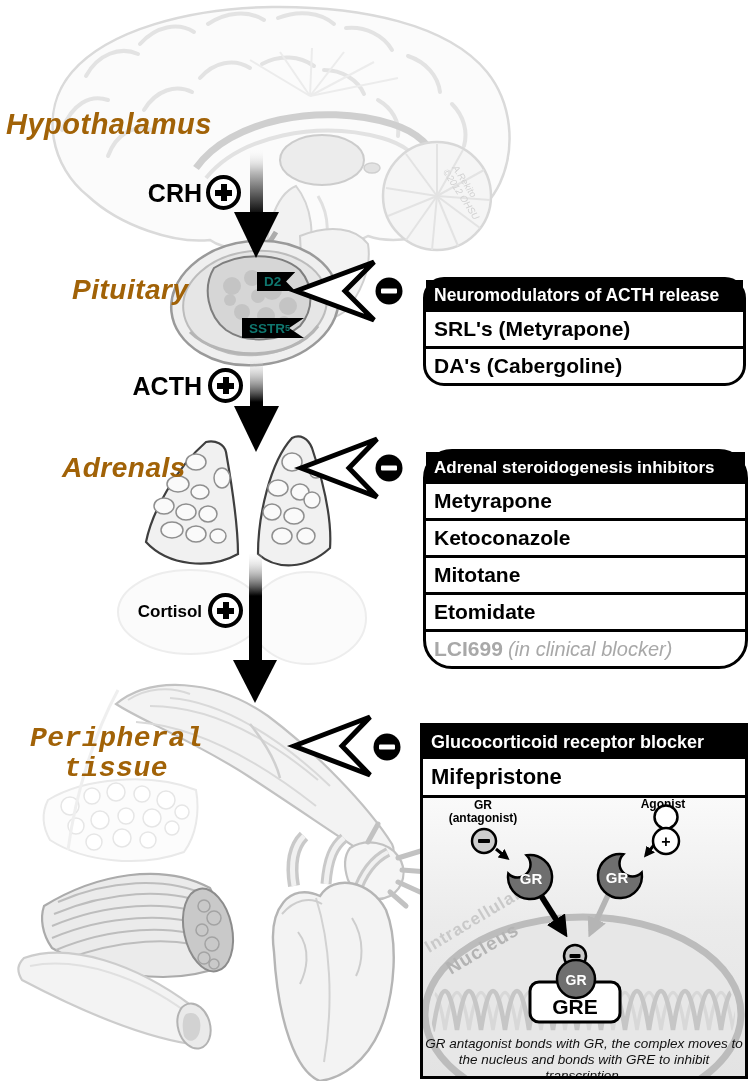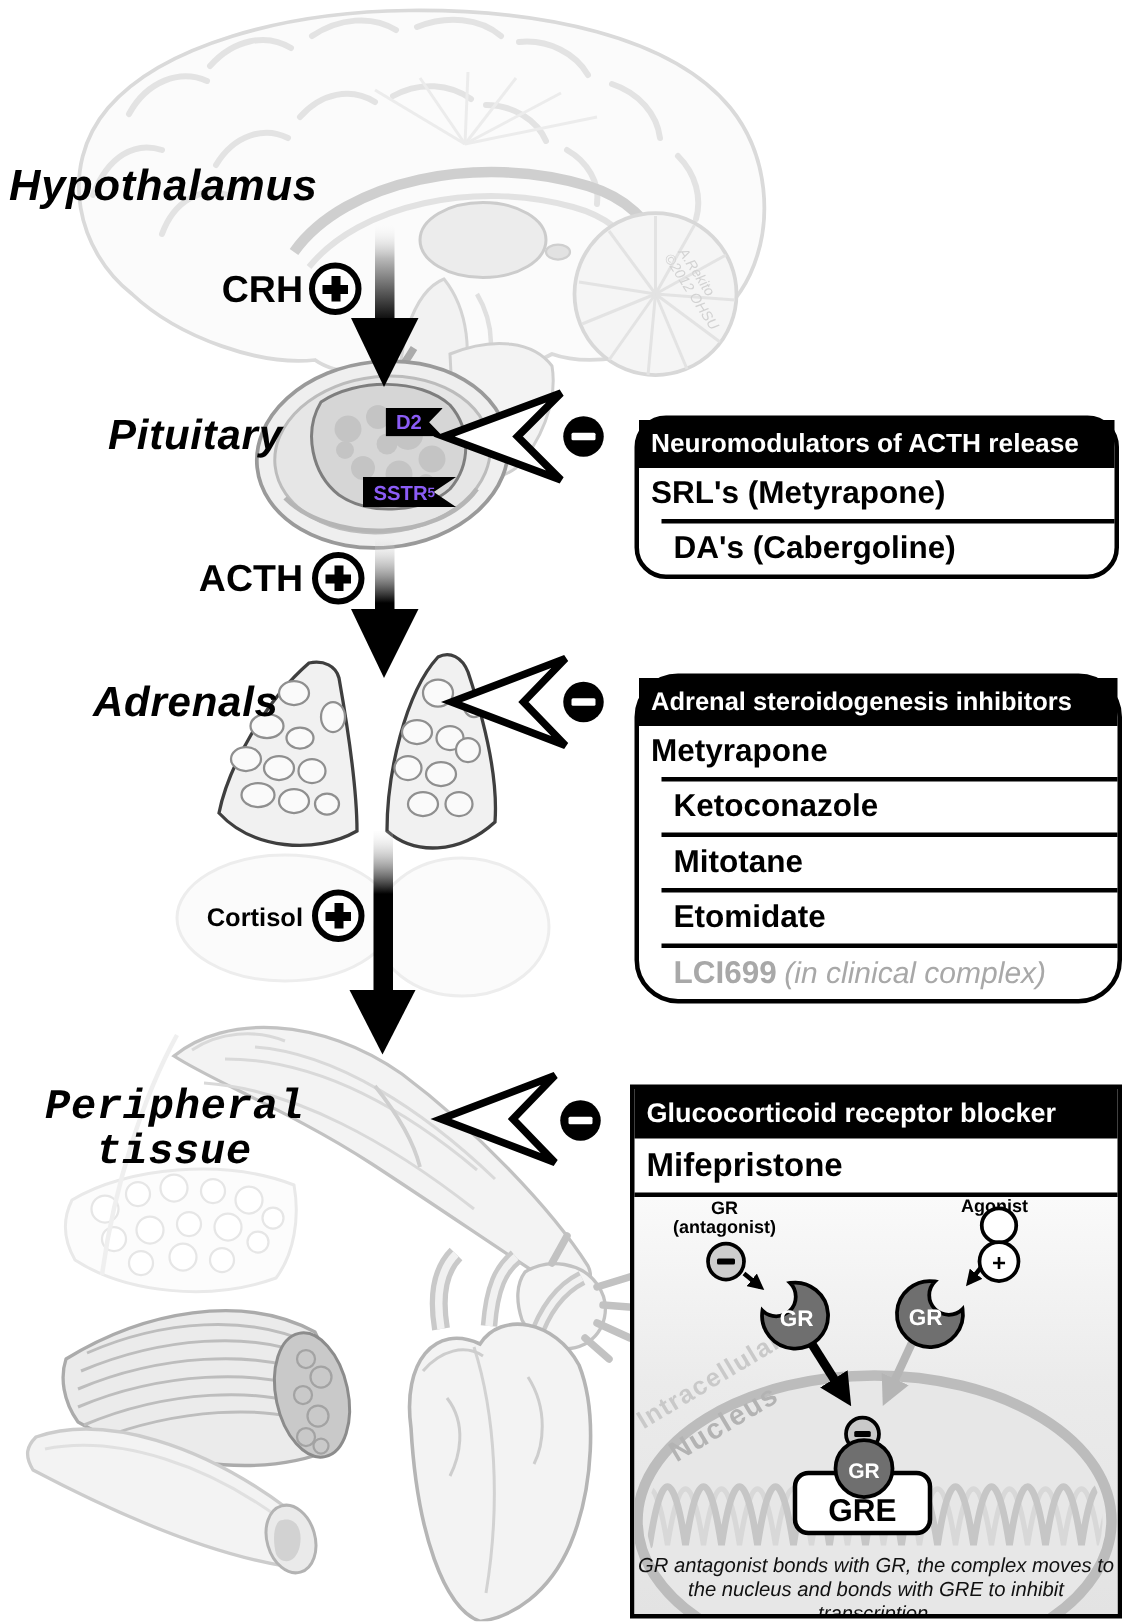--- a/index.html
+++ b/index.html
@@ -1,36 +1,36 @@
 <!DOCTYPE html>
 <html><head>
 <meta charset="utf-8">
 <style>
   html,body{margin:0;padding:0;background:#fff;}
   .stage{position:relative;width:750px;height:1081px;background:#fff;overflow:hidden;
          font-family:"Liberation Sans",sans-serif;color:#000;}
   .abs{position:absolute;}
   svg text{font-family:"Liberation Sans",sans-serif;}
   
-  .organ{position:absolute;font-weight:bold;font-style:italic;font-size:29px;color:#000000;letter-spacing:.5px;}
+  .organ{position:absolute;font-weight:bold;font-style:italic;font-size:29px;color:#a16207;letter-spacing:.5px;}
   
   .hormone{position:absolute;font-weight:bold;font-size:25px;text-align:right;line-height:35px;height:35px;}
   .pluscircle{position:absolute;width:27px;height:27px;border:4px solid #000;border-radius:50%;background:#fff;}
   .pluscircle::before{content:"";position:absolute;left:5px;top:10.5px;width:17px;height:6px;background:#000;}
   .pluscircle::after{content:"";position:absolute;left:10.5px;top:5px;width:6px;height:17px;background:#000;}
   
-  .rtag{position:absolute;background:#000;color:#8b5cf6;font-weight:bold;font-size:13.5px;
+  .rtag{position:absolute;background:#000;color:#0f766e;font-weight:bold;font-size:13.5px;
         display:flex;align-items:center;padding:0 14px 0 7px;
         clip-path:polygon(0 0,100% 0,76% 50%,100% 100%,0 100%);text-align:right;}
   .rtag sub{font-size:9px;line-height:0;}
   
   .tbox{position:absolute;background:#fff;border:3px solid #000;box-sizing:border-box;}
   .tbox .hd{background:#000;color:#fff;font-weight:bold;font-size:17.5px;padding:5px 8px 6px 8px;line-height:21px;}
   .tbox .row{font-weight:bold;font-size:21px;line-height:24px;padding:5px 8px;color:#000;}
-  .tbox .row + .row{border-top:3px solid #000;margin-left:15px;}
+  .tbox .row + .row{border-top:3px solid #000;}
   .tbox .row.trial{color:#a8a8a8;}
   .tbox .row.trial .note{font-weight:normal;font-style:italic;font-size:20px;margin-left:5px;}
   
   .grpanel{position:relative;border-top:3px solid #000;height:278px;overflow:hidden;
            background:linear-gradient(180deg,#fafafa 0%,#ebebeb 45%,#e3e3e3 100%);}
   .grcaption{position:absolute;left:0;right:0;top:238px;text-align:center;font-style:italic;
              font-size:13.5px;line-height:16px;color:#111;}
 </style>
 </head>
 <body>
@@ -294,21 +294,21 @@
     <div class="row">DA's (Cabergoline)</div>
   </div>
 
   <div class="tbox" style="left:423px;top:449px;width:325px;border-radius:29px;">
     <div class="hd" style="font-size:17px;">Adrenal steroidogenesis inhibitors</div>
     <div class="row">Metyrapone</div>
     <div class="row">Ketoconazole</div>
     <div class="row">Mitotane</div>
     <div class="row">Etomidate</div>
     <div class="row trial">
-      <span>LCI699</span><span class="note">(in clinical complex)</span>
+      <span>LCI699</span><span class="note">(in clinical blocker)</span>
     </div>
   </div>
 
   <div class="tbox" style="left:420px;top:723px;width:328px;">
     <div class="hd" style="font-size:18px;padding:6px 8px;">Glucocorticoid receptor blocker</div>
     <div class="row" style="font-size:22px;padding:6px 8px;">Mifepristone</div>
 
     <div class="grpanel">
       <svg width="322" height="278" viewBox="0 0 322 278">
         <defs>

